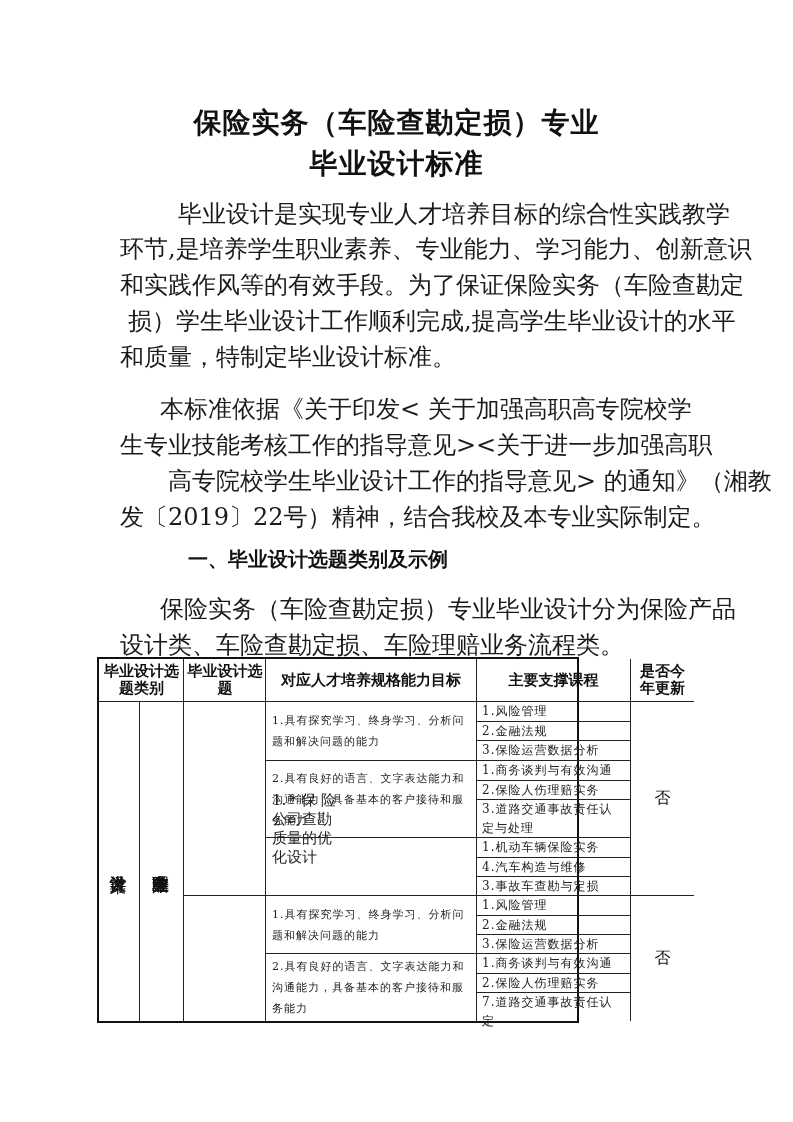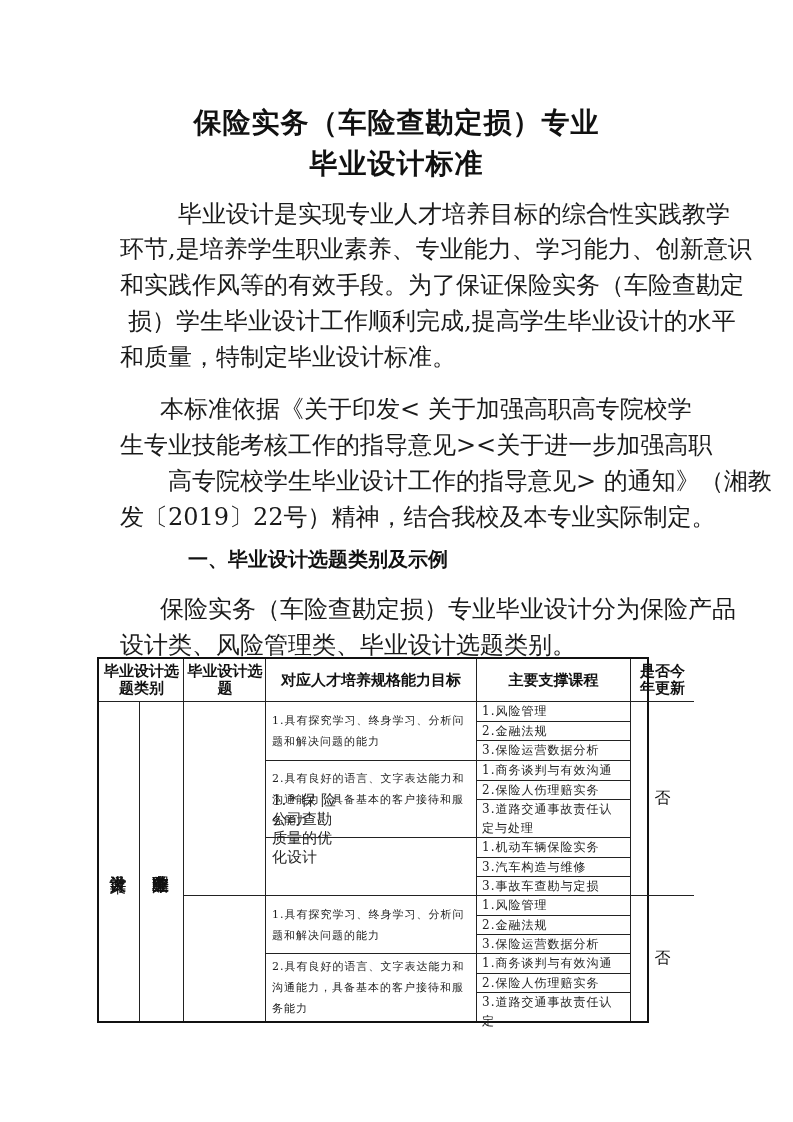--- a/index.html
+++ b/index.html
@@ -2,21 +2,21 @@
 <html><head>
 <meta charset="utf-8">
 <style>
   html, body { margin:0; padding:0; background:#ffffff; }
   body { width:793px; height:1122px; position:relative; overflow:hidden;
          font-family:"DejaVu Serif","Liberation Serif",serif; color:#111; }
   .title { position:absolute; left:0; width:793px; text-align:center;
            font-family:"DejaVu Sans","Liberation Sans",sans-serif; font-weight:bold; font-size:28px; letter-spacing:1px; }
   .para-line { position:absolute; font-size:24px; white-space:nowrap; color:#1a1a1a; }
   .h1 { position:absolute; left:188px; top:546px; font-family:"DejaVu Sans","Liberation Sans",sans-serif; font-weight:bold; font-size:20px; }
-  .tbl { position:absolute; left:97px; top:657px; width:552px; height:366px; border:2px solid #111; box-sizing:border-box; }
+  .tbl { position:absolute; left:97px; top:657px; width:482px; height:366px; border:2px solid #111; box-sizing:border-box; }
   .cell { position:absolute; box-sizing:border-box; }
   .vl { position:absolute; top:0; width:0; border-left:1px solid #222; }
   .hl { position:absolute; height:0; border-top:1px solid #222; }
   .hdr { font-family:"DejaVu Sans","Liberation Sans",sans-serif; font-weight:bold; font-size:15px; line-height:17px; text-align:center; display:flex; align-items:center; justify-content:center; }
   .vtext { font-family:"DejaVu Sans","Liberation Sans",sans-serif; font-size:17px; writing-mode:vertical-rl; text-orientation:upright; letter-spacing:0; display:flex; align-items:center; justify-content:center; }
   .topic { font-size:15px; line-height:19px; padding:4px 6px; color:#222;margin-top:28px; }
   .goal { font-size:11px; line-height:21px; padding:0 6px; display:flex; align-items:center; color:#222; letter-spacing:1px; }
   .course { font-size:12px; line-height:19px; padding:0 5px; color:#222; letter-spacing:1px; }
   .upd { font-size:16px; display:flex; align-items:center; justify-content:center; }
 </style>
@@ -38,21 +38,21 @@
   <div class="para-line" style="left:160px; top:393px;">本标准依据《关于印发&lt; 关于加强高职高专院校学</div>
   <div class="para-line" style="left:120px; top:429px;">生专业技能考核工作的指导意见&gt;&lt;关于进一步加强高职</div>
   <div class="para-line" style="left:120px; top:465px;margin-left:48px;">高专院校学生毕业设计工作的指导意见&gt; 的通知》（湘教</div>
   <div class="para-line" style="left:120px; top:501px;">发〔2019〕22号）精神，结合我校及本专业实际制定。</div>
 </div>
 
 <div class="h1">一、毕业设计选题类别及示例</div>
 
 <div>
   <div class="para-line" style="left:160px; top:593px;">保险实务（车险查勘定损）专业毕业设计分为保险产品</div>
-  <div class="para-line" style="left:120px; top:629px;">设计类、风险管理类、毕业设计选题类别。</div>
+  <div class="para-line" style="left:120px; top:629px;">设计类、车险查勘定损、车险理赔业务流程类。</div>
 </div>
 
 <div class="tbl">
 
   <div class="cell hdr" style="left:0; top:0; width:85px; height:42px;">毕业设计选题类别</div>
   <div class="cell hdr" style="left:86px; top:0; width:80px; height:42px;">毕业设计选题</div>
   <div class="cell hdr" style="left:378px; top:0; width:153px; height:42px;">主要支撑课程</div>
   <div class="cell hdr" style="left:167px; top:0; width:210px; height:42px;">对应人才培养规格能力目标</div>
   <div class="cell hdr" style="left:532px; top:0; width:63px; height:42px; padding:0 4px;">是否今年更新</div>
 
@@ -81,35 +81,35 @@
   <div class="cell goal" style="left:167px; top:102px; width:210px; height:76px;">2.具有良好的语言、文字表达能力和沟通能力，具备基本的客户接待和服务能力</div>
   <div class="cell course" style="left:378px; top:102px; width:153px; height:19px;">1.商务谈判与有效沟通</div>
   <div class="hl" style="left:377px; width:155px; top:121px;"></div>
   <div class="cell course" style="left:378px; top:122px; width:153px; height:19px;">2.保险人伤理赔实务</div>
   <div class="hl" style="left:377px; width:155px; top:140px;"></div>
   <div class="cell course" style="left:378px; top:141px; width:153px; height:37px; white-space:normal;">3.道路交通事故责任认定与处理</div>
   <div class="hl" style="left:166px; width:366px; top:178px;"></div>
 
   <div class="cell course" style="left:378px; top:179px; width:153px; height:19px;">1.机动车辆保险实务</div>
   <div class="hl" style="left:377px; width:155px; top:198px;"></div>
-  <div class="cell course" style="left:378px; top:199px; width:153px; height:19px;">3.汽车构造与维修</div>
+  <div class="cell course" style="left:378px; top:199px; width:153px; height:19px;">4.汽车构造与维修</div>
   <div class="hl" style="left:377px; width:155px; top:217px;"></div>
   <div class="cell course" style="left:378px; top:218px; width:153px; height:19px;">3.事故车查勘与定损</div>
 
   <div class="hl" style="left:84px; width:511px; top:236px;"></div>
 
   <div class="cell upd" style="left:532px; top:237px; width:63px; height:125px;">否</div>
 
   <div class="cell goal" style="left:167px; top:237px; width:210px; height:57px;">1.具有探究学习、终身学习、分析问题和解决问题的能力</div>
   <div class="cell course" style="left:378px; top:237px; width:153px; height:19px;">1.风险管理</div>
   <div class="hl" style="left:377px; width:155px; top:256px;"></div>
   <div class="cell course" style="left:378px; top:257px; width:153px; height:19px;">2.金融法规</div>
   <div class="hl" style="left:377px; width:155px; top:275px;"></div>
   <div class="cell course" style="left:378px; top:276px; width:153px; height:19px;">3.保险运营数据分析</div>
   <div class="hl" style="left:166px; width:366px; top:294px;"></div>
 
   <div class="cell goal" style="left:167px; top:295px; width:210px; height:67px;">2.具有良好的语言、文字表达能力和沟通能力，具备基本的客户接待和服务能力</div>
   <div class="cell course" style="left:378px; top:295px; width:153px; height:19px;">1.商务谈判与有效沟通</div>
   <div class="hl" style="left:377px; width:155px; top:314px;"></div>
   <div class="cell course" style="left:378px; top:315px; width:153px; height:19px;">2.保险人伤理赔实务</div>
   <div class="hl" style="left:377px; width:155px; top:333px;"></div>
-  <div class="cell course" style="left:378px; top:334px; width:153px; height:19px;">3.道路交通事故责任认定</div>
+  <div class="cell course" style="left:378px; top:334px; width:153px; height:19px;">7.道路交通事故责任认定</div>
 </div>
 
 </body></html>

